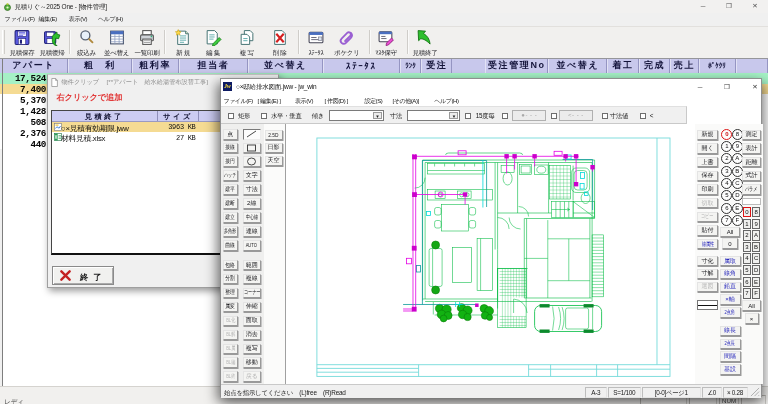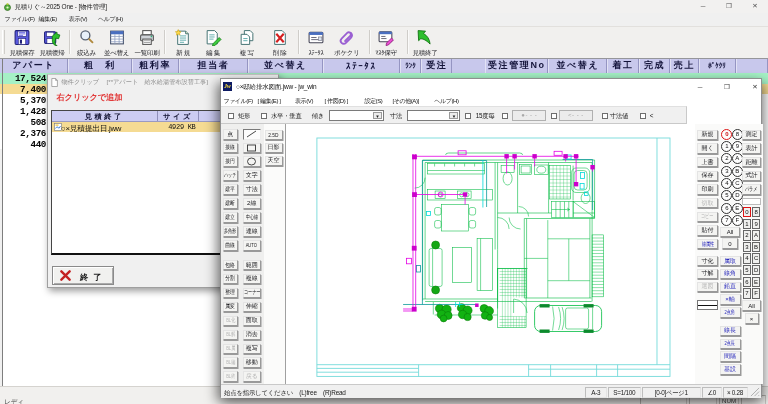--- a/index.html
+++ b/index.html
@@ -295,22 +295,32 @@
         <div class="clip-hcell" style="width:41px">サイズ</div>
         <div class="clip-hcell" style="flex:1;border-right:none"></div>
       </div>
       <div id="clip-rows">
           <div class="clip-row" style="background: rgb(245, 219, 147);">
             <div class="ficon"><svg viewBox="0 0 8 8" width="8" height="8">
                 <rect x="0.5" y="0.5" width="7" height="7" fill="#fff" stroke="#777" stroke-width="0.6"></rect>
                 <path d="M1.5 5.5 Q3 2.5 4 4.5 T6.5 3" fill="none" stroke="#2a6fd4" stroke-width="0.8"></path>
                 <rect x="1.5" y="1.5" width="3" height="1.2" fill="#f4c430"></rect>
               </svg></div>
-            <div class="fname">○×見積提出日.jww</div>
-            <div class="fsize">4929 KB</div>
+            <div class="fname">○×見積有効期限.jww</div>
+            <div class="fsize">3963 KB</div>
+          </div>
+          <div class="clip-row">
+            <div class="ficon"><svg viewBox="0 0 8 8" width="8" height="8">
+                <rect x="0.5" y="0.5" width="7" height="7" fill="#fff" stroke="#1b6e41" stroke-width="0.6"></rect>
+                <rect x="0.5" y="0.5" width="3.2" height="7" fill="#2e9e5b"></rect>
+                <path d="M1.2 2.2 L2.8 5.8 M2.8 2.2 L1.2 5.8" stroke="#fff" stroke-width="0.7"></path>
+                <path d="M4.5 2.5h2.5M4.5 4h2.5M4.5 5.5h2.5" stroke="#2e9e5b" stroke-width="0.6"></path>
+              </svg></div>
+            <div class="fname">材料見積.xlsx</div>
+            <div class="fsize">27 KB</div>
           </div>
         </div>
     </div>
     <div id="clip-close-btn" class="abs">
       <svg id="clip-close-x" viewBox="0 0 12 12">
         <path d="M1.5 1.5 L10.5 10.5 M10.5 1.5 L1.5 10.5" stroke="#c32222" stroke-width="2.6" stroke-linecap="round"></path>
       </svg>
       <div id="clip-close-label">終了</div>
     </div>
   </div>

